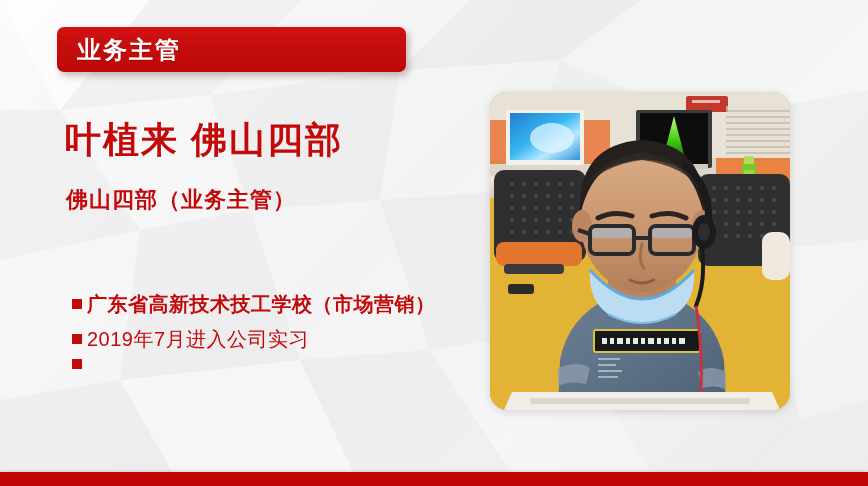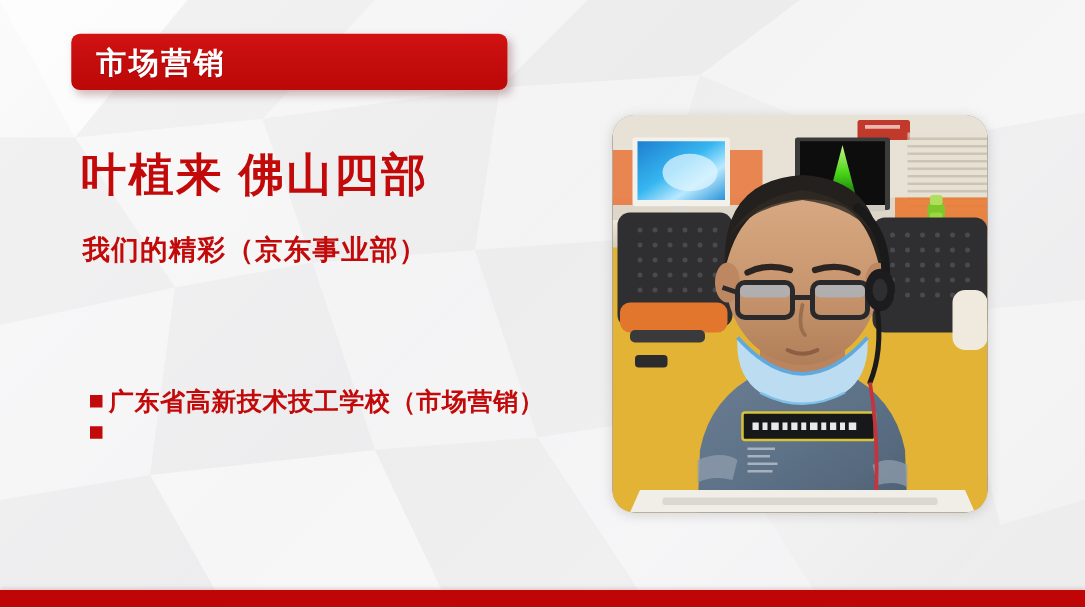--- a/index.html
+++ b/index.html
@@ -71,21 +71,21 @@
     font-size: 22px;
     font-weight: 700;
     color: #c20a0a;
     letter-spacing: 1px;
     white-space: nowrap;
   }
 
   .bullets {
     position: absolute;
     left: 72px;
-    top: 308px;
+    top: 291px;
     width: 420px;
   }
   .bullet-row {
     display: flex;
     align-items: baseline;
     margin-bottom: 8px;
     white-space: nowrap;
   }
   .bullet-marker {
     width: 10px;
@@ -153,31 +153,35 @@
     <polygon points="380,200 520,190 560,330 430,350" fill="#eaeaeb" opacity="0.4"></polygon>
     <polygon points="760,250 868,240 868,400 800,420" fill="#f6f6f7" opacity="0.6"></polygon>
     <polygon points="0,400 120,380 180,486 0,486" fill="#ededee" opacity="0.6"></polygon>
     <polygon points="120,380 300,360 360,486 180,486" fill="#f9f9fa" opacity="0.7"></polygon>
     <polygon points="300,360 430,350 520,486 360,486" fill="#ebebec" opacity="0.5"></polygon>
     <polygon points="430,350 560,330 660,486 520,486" fill="#f7f7f8" opacity="0.6"></polygon>
     <polygon points="800,420 868,400 868,486 740,486" fill="#efefef" opacity="0.55"></polygon>
   </svg>
 
   <div class="banner">
-    <span class="banner-text">市场营销</span>
+    <span class="banner-text">业务主管</span>
   </div>
 
   <div class="title">叶植来 佛山四部</div>
 
-  <div class="subtitle">我们的精彩（京东事业部）</div>
+  <div class="subtitle">佛山四部（业务主管）</div>
 
   <div class="bullets">
     <div class="bullet-row strong">
       <span class="bullet-marker"></span>
       <span class="bullet-label">广东省高新技术技工学校（市场营销）</span>
+    </div>
+    <div class="bullet-row">
+      <span class="bullet-marker"></span>
+      <span class="bullet-label">2019年7月进入公司实习</span>
     </div>
     <div class="bullet-row">
       <span class="bullet-marker"></span>
     </div>
   </div>
 
   <div class="photo">
     <svg viewBox="0 0 300 318" preserveAspectRatio="xMidYMid slice">
       <defs>
         <linearGradient id="screenGlow" x1="0" y1="0" x2="1" y2="1">

